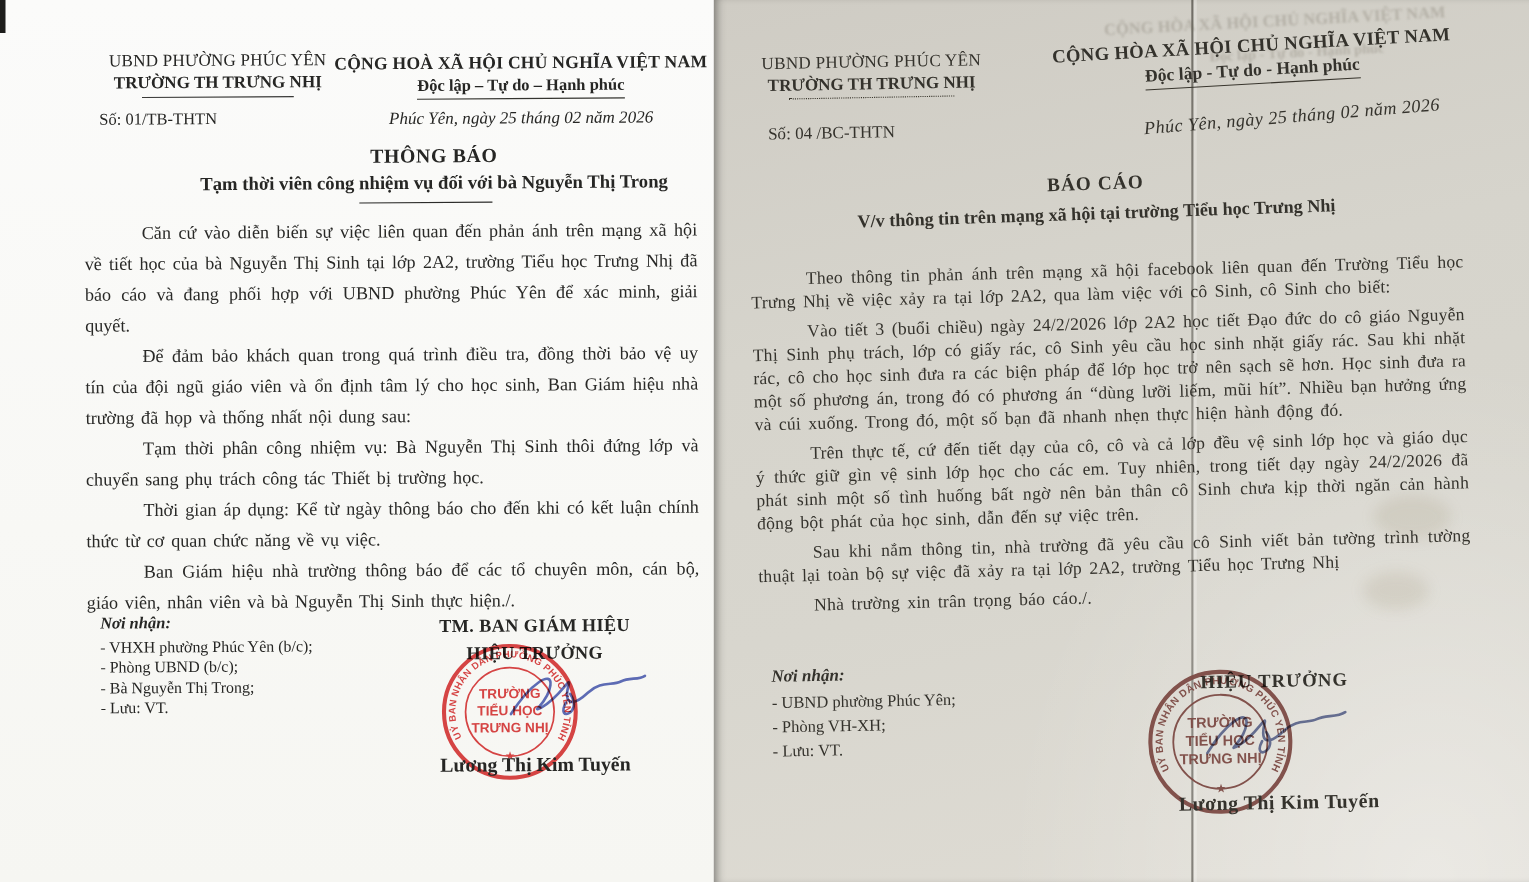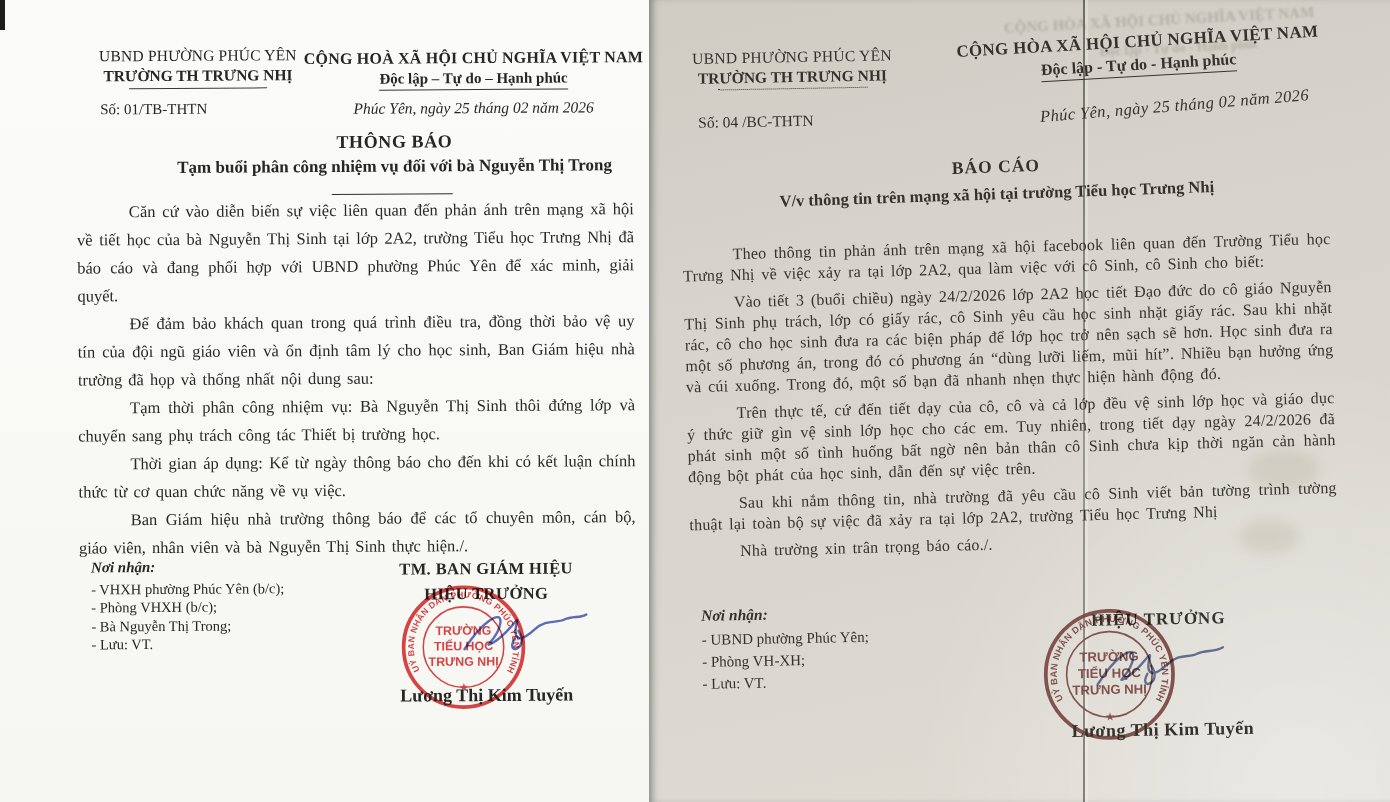--- a/index.html
+++ b/index.html
@@ -9,32 +9,32 @@
   
   .page-left{position:absolute;left:0;top:0;width:649px;height:802px;
              background:linear-gradient(180deg,#fbfbfa 0%,#f8f8f5 60%,#f6f6f2 100%);}
   .corner-mark{position:absolute;left:0;top:0;width:5px;height:30px;background:#1d1d1b;}
   .l-rot{position:absolute;left:0;top:0;width:100%;height:100%;transform:rotate(-0.35deg);color:#262624;}
 
   .l-head-left{position:absolute;left:80px;top:46px;width:240px;text-align:center;}
   .l-head-left .agency-parent{font-size:15.5px;letter-spacing:.2px;}
   .l-head-left .agency{font-size:15.5px;font-weight:bold;margin-top:2px;}
   .l-head-left .rule{width:138px;height:0;border-bottom:1.4px solid #3a3a38;margin:3px auto 0;}
-  .l-docnum{position:absolute;left:102px;top:100px;font-size:15px;}
+  .l-docnum{position:absolute;left:92px;top:100px;font-size:15px;}
 
   .l-head-right{position:absolute;left:303px;top:50px;width:345px;text-align:center;}
   .l-head-right .national{font-size:16px;font-weight:bold;letter-spacing:.2px;}
   .l-head-right .motto{display:inline-block;font-size:15px;font-weight:bold;margin-top:3px;
                        border-bottom:1.5px solid #34342f;padding-bottom:2px;}
   .l-head-right .dateline{font-size:15.5px;font-style:italic;margin-top:9px;}
 
   .l-title{position:absolute;left:135px;top:132px;width:522px;text-align:center;}
   .l-title .doc-type{font-size:18px;font-weight:bold;letter-spacing:.6px;}
   .l-title .subject{font-size:17px;font-weight:bold;margin-top:4px;}
-  .l-title .subject .u{border-bottom:1.6px solid #2c2c2a;padding-bottom:18px;}
+  .l-title .subject .u{border-bottom:1.6px solid #2c2c2a;padding-bottom:8px;}
 
   .l-body{position:absolute;left:78px;top:197px;width:557px;}
   .l-body p{margin:0;font-size:16.5px;line-height:28px;text-align:justify;
             text-indent:52px;word-spacing:2px;color:#29292.7;color:#292927;}
 
   .l-recip{position:absolute;left:90px;top:557px;font-size:14.5px;}
   .l-recip .label{font-weight:bold;font-style:italic;font-size:15px;}
   .l-recip div{line-height:18.5px;}
   .l-recip .items{margin-top:3px;}
 
@@ -118,36 +118,36 @@
       <div class="l-docnum">Số: 01/TB-THTN</div>
 
       <div class="l-head-right">
         <div class="national">CỘNG HOÀ XÃ HỘI CHỦ NGHĨA VIỆT NAM</div>
         <div><span class="motto">Độc lập – Tự do – Hạnh phúc</span></div>
         <div class="dateline">Phúc Yên, ngày 25 tháng 02 năm 2026</div>
       </div>
 
       <div class="l-title">
         <div class="doc-type">THÔNG BÁO</div>
-        <div class="subject"><span>Tạm buổi phân công </span><span class="u">nhiệm vụ đối với</span><span> bà Nguyễn Thị Trong</span></div>
+        <div class="subject"><span>Tạm thời viên công </span><span class="u">nhiệm vụ đối với</span><span> bà Nguyễn Thị Trong</span></div>
       </div>
 
       <div class="l-body">
         <p>Căn cứ vào diễn biến sự việc liên quan đến phản ánh trên mạng xã hội về tiết học của bà Nguyễn Thị Sinh tại lớp 2A2, trường Tiểu học Trưng Nhị đã báo cáo và đang phối hợp với UBND phường Phúc Yên để xác minh, giải quyết.</p>
         <p>Để đảm bảo khách quan trong quá trình điều tra, đồng thời bảo vệ uy tín của đội ngũ giáo viên và ổn định tâm lý cho học sinh, Ban Giám hiệu nhà trường đã họp và thống nhất nội dung sau:</p>
         <p>Tạm thời phân công nhiệm vụ: Bà Nguyễn Thị Sinh thôi đứng lớp và chuyển sang phụ trách công tác Thiết bị trường học.</p>
         <p>Thời gian áp dụng: Kể từ ngày thông báo cho đến khi có kết luận chính thức từ cơ quan chức năng về vụ việc.</p>
         <p>Ban Giám hiệu nhà trường thông báo để các tổ chuyên môn, cán bộ, giáo viên, nhân viên và bà Nguyễn Thị Sinh thực hiện./.</p>
       </div>
 
       <div class="l-recip">
         <div class="label">Nơi nhận:</div>
         <div class="items">
           <div>- VHXH phường Phúc Yên (b/c);</div>
-          <div>- Phòng VHXH (b/c);</div>
+          <div>- Phòng UBND (b/c);</div>
           <div>- Bà Nguyễn Thị Trong;</div>
           <div>- Lưu: VT.</div>
         </div>
       </div>
 
       <div class="l-sign">
         <div class="org">TM. BAN GIÁM HIỆU</div>
         <div class="role">HIỆU TRƯỞNG</div>
       </div>
 

